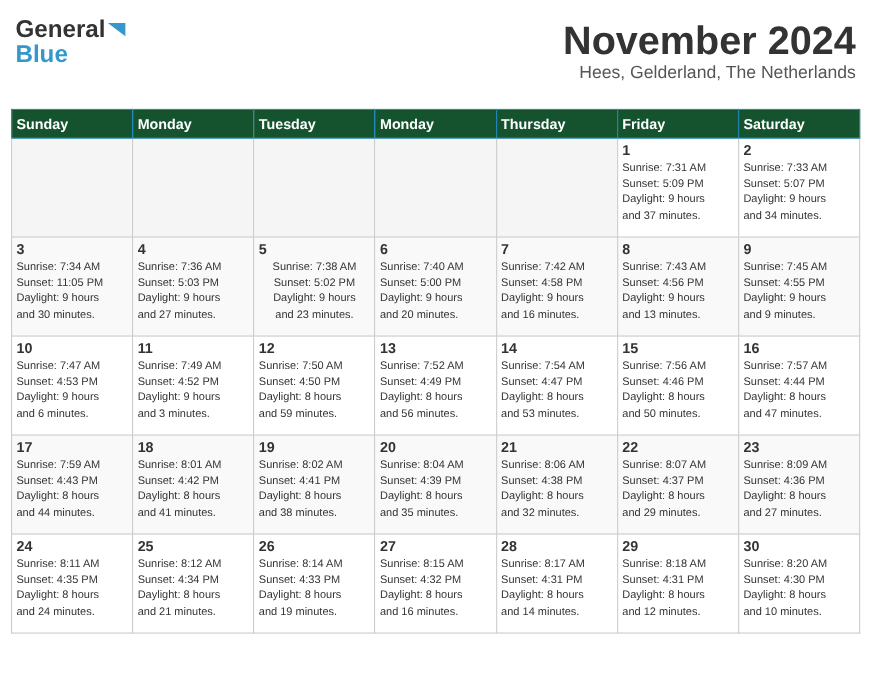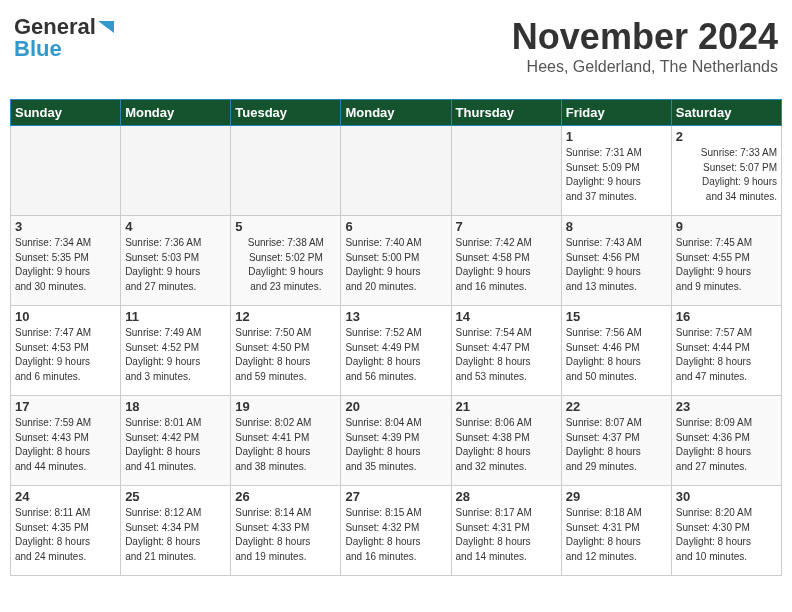--- a/index.html
+++ b/index.html
@@ -131,31 +131,31 @@
         <td class="empty"></td>
         <td>
           <span class="day-number">1</span>
           <div class="day-info" style="white-space: pre-line;">Sunrise: 7:31 AM
 Sunset: 5:09 PM
 Daylight: 9 hours
 and 37 minutes.</div>
         </td>
         <td>
           <span class="day-number">2</span>
-          <div class="day-info" style="white-space: pre-line; text-align: right;">Sunrise: 7:33 AM
+          <div class="day-info" style="white-space: pre-line;">Sunrise: 7:33 AM
 Sunset: 5:07 PM
 Daylight: 9 hours
 and 34 minutes.</div>
         </td>
       </tr>
       <tr>
         <td>
           <span class="day-number">3</span>
           <div class="day-info" style="white-space: pre-line;">Sunrise: 7:34 AM
-Sunset: 5:35 PM
+Sunset: 11:05 PM
 Daylight: 9 hours
 and 30 minutes.</div>
         </td>
         <td>
           <span class="day-number">4</span>
           <div class="day-info" style="white-space: pre-line;">Sunrise: 7:36 AM
 Sunset: 5:03 PM
 Daylight: 9 hours
 and 27 minutes.</div>
         </td>

